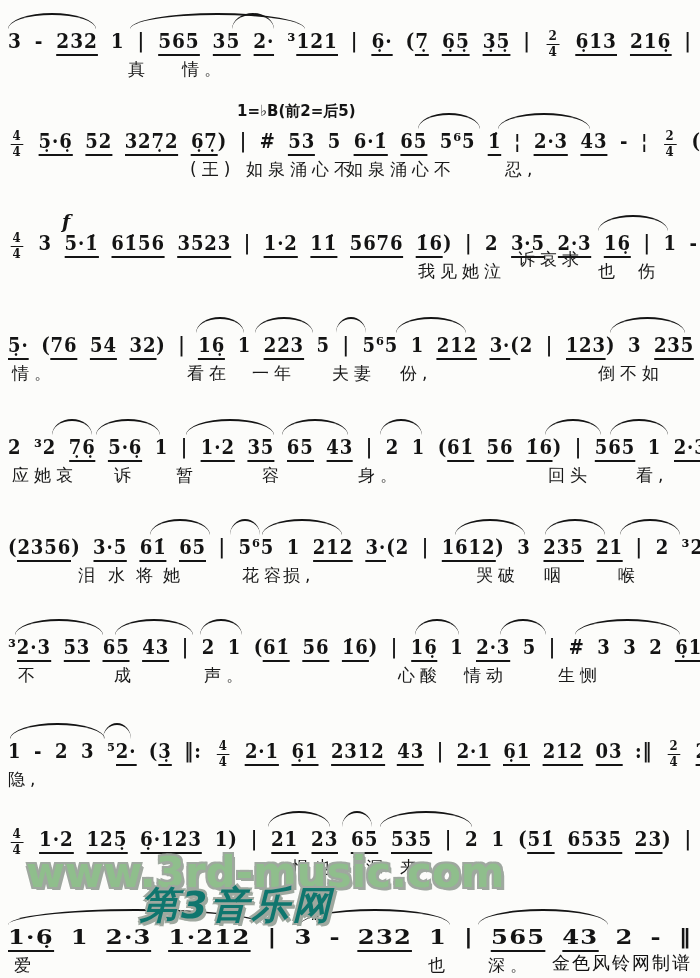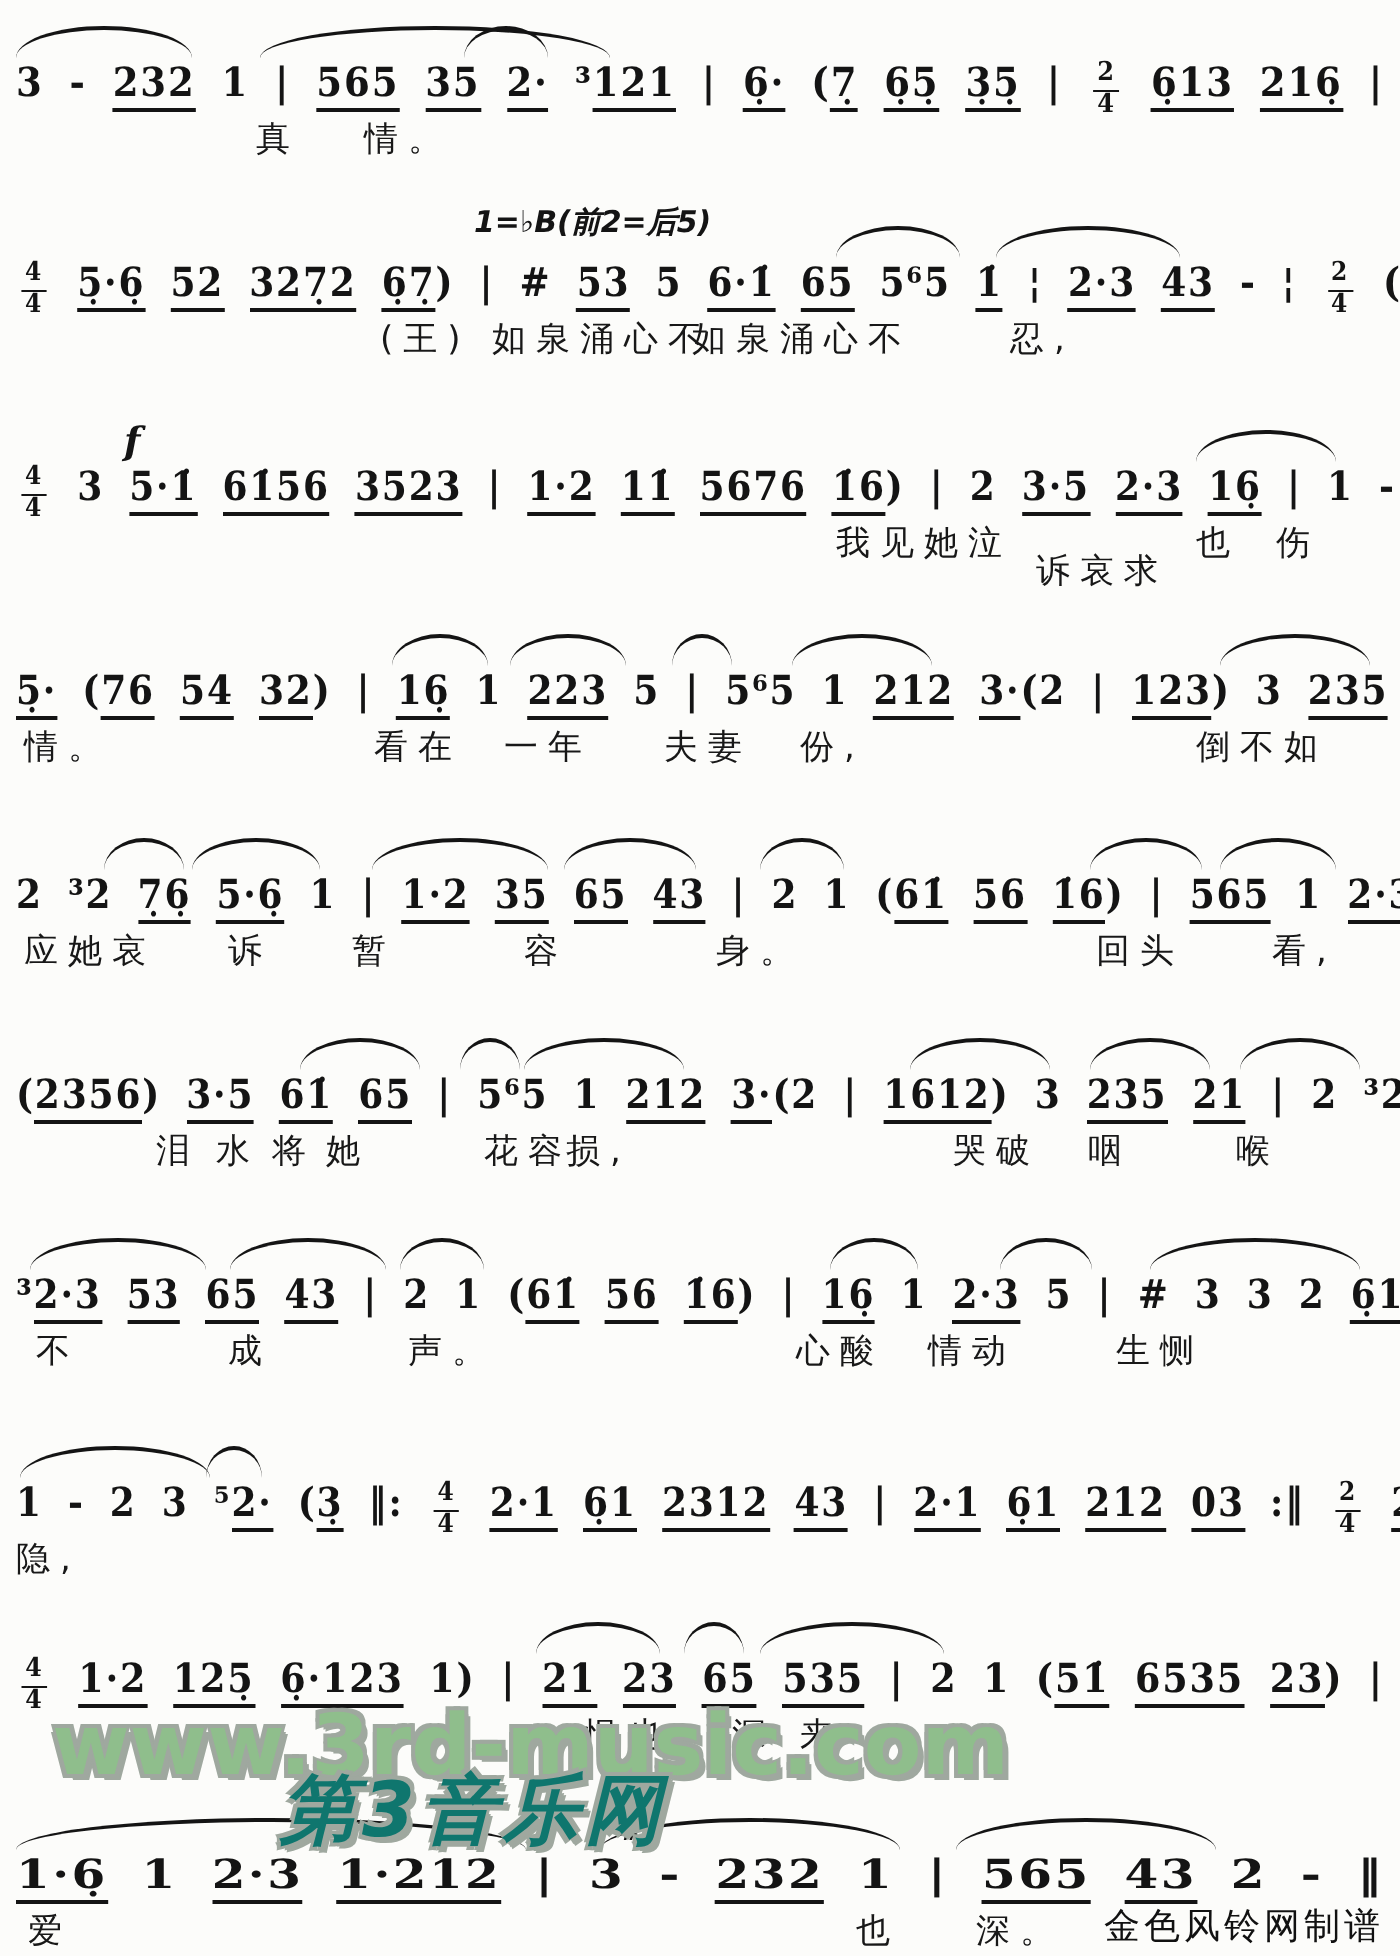--- a/index.html
+++ b/index.html
@@ -40,34 +40,34 @@
     <div class="system" style="top: 26px;">
       <div class="notation" style="left: 8px; top: 0px; transform: scaleX(0.926927);">3 - <u>232</u> 1 | <u>565</u> <u>35</u> <u>2·</u> ³<u>121</u> | <u>6̣·</u> (<u>7̣</u> <u>6̣5̣</u> <u>3̣5̣</u> | <span class="ts"><i>2</i><i>4</i></span> <u>6̣13</u> <u>216̣</u> |</div>
       <div class="slur" style="left: 8px; top: -13px; width: 88px;"></div>
       <div class="slur" style="left: 130px; top: -13px; width: 175px;"></div>
       <div class="slur" style="left: 232px; top: -13px; width: 42px;"></div>
       <span class="lyric" style="left: 128px; top: 32px;">真</span>
       <span class="lyric" style="left: 182px; top: 32px;">情。</span>
     </div>
     <div class="system" style="top: 126px;">
       <div class="notation" style="left: 8px; top: 0px; transform: scaleX(0.9);"><span class="ts"><i>4</i><i>4</i></span> <u>5̣·6̣</u> <u>52</u> <u>327̣2</u> <u>6̣7̣</u>) | # <u>53</u> 5 <u>6·1̇</u> <u>65</u> 5⁶5 <u>1̇</u> ¦ <u>2·3</u> <u>43</u> - ¦ <span class="ts"><i>2</i><i>4</i></span> (  |</div>
-      <span class="ann keysig" style="left: 237px; top: -24px; font-style: italic;">1=♭B(前2=后5)</span>
+      <span class="ann keysig" style="left: 237px; top: -24px;">1=♭B(前2=后5)</span>
       <div class="slur" style="left: 418px; top: -13px; width: 62px;"></div>
       <div class="slur" style="left: 498px; top: -13px; width: 92px;"></div>
       <span class="lyric" style="left: 190px; top: 32px;">(王)</span>
       <span class="lyric" style="left: 246px; top: 32px;">如泉涌心不</span>
       <span class="lyric" style="left: 346px; top: 32px;">如泉涌心不</span>
       <span class="lyric" style="left: 505px; top: 32px;">忍,</span>
     </div>
     <div class="system" style="top: 228px;">
       <div class="notation" style="left: 8px; top: 0px; transform: scaleX(0.9);"><span class="ts"><i>4</i><i>4</i></span> 3 <u>5·1̇</u> <u>61̇56</u> <u>3523</u> | <u>1·2</u> <u>11̇</u> <u>5676</u> <u>1̇6</u>) | 2 <u>3·5</u> <u>2·3</u> <u>16̣</u> | 1 -   |</div>
       <span class="ann dyn" style="left: 62px; top: -18px;">f</span>
       <div class="slur" style="left: 598px; top: -13px; width: 70px;"></div>
       <span class="lyric" style="left: 418px; top: 32px;">我见她泣</span>
-      <span class="lyric" style="left: 518px; top: 46px;">诉哀求</span>
+      <span class="lyric" style="left: 518px; top: 20px;">诉哀求</span>
       <span class="lyric" style="left: 598px; top: 32px;">也</span>
       <span class="lyric" style="left: 638px; top: 32px;">伤</span>
     </div>
     <div class="system" style="top: 330px;">
       <div class="notation" style="left: 8px; top: 0px; transform: scaleX(0.9);"><u>5̣·</u> (<u>76</u> <u>54</u> <u>32</u>) | <u>16̣</u> 1 <u>223</u> 5 | 5⁶5 1 <u>212</u> <u>3·</u>(2 | <u>123</u>) 3 <u>235</u>  |</div>
       <div class="slur" style="left: 196px; top: -13px; width: 48px;"></div>
       <div class="slur" style="left: 255px; top: -13px; width: 58px;"></div>
       <div class="slur" style="left: 336px; top: -13px; width: 30px;"></div>
       <div class="slur" style="left: 396px; top: -13px; width: 70px;"></div>
       <div class="slur" style="left: 610px; top: -13px; width: 75px;"></div>

